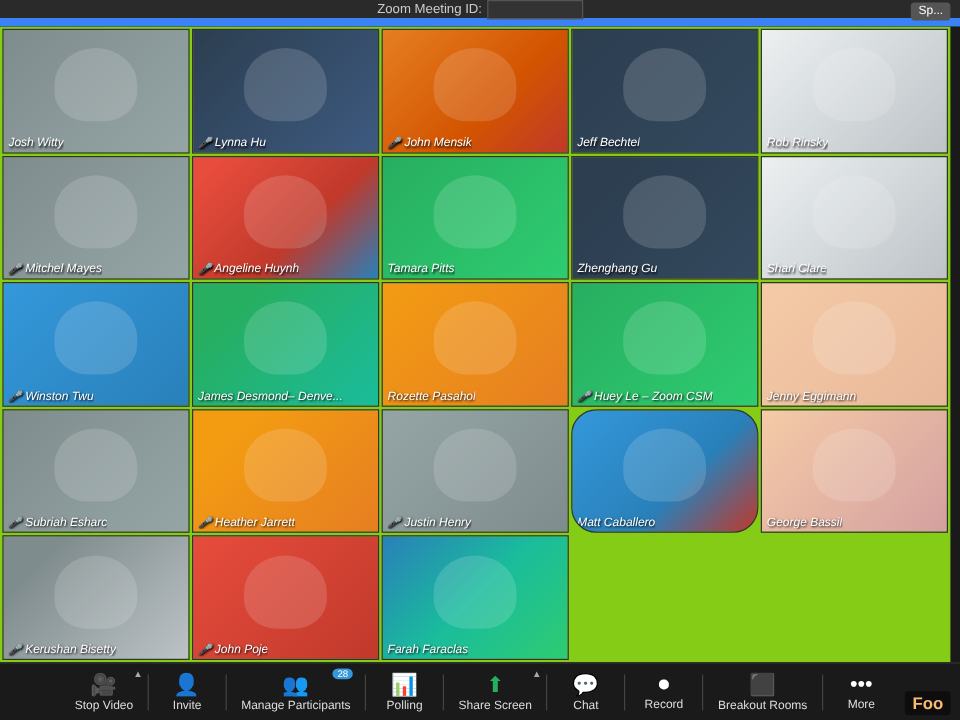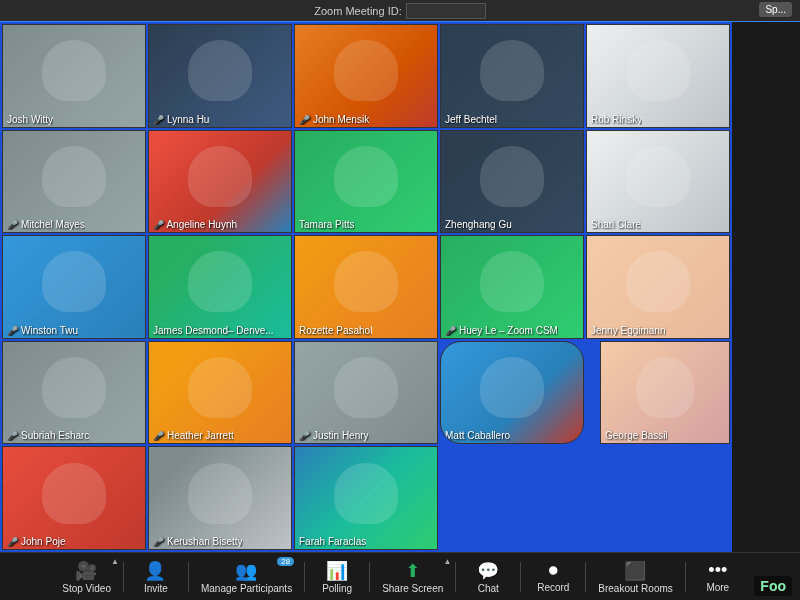--- a/index.html
+++ b/index.html
@@ -15,46 +15,47 @@
     
     #top-bar {
       width: 100%;
       height: 22px;
       background: #2a2a2a;
       display: flex;
       align-items: center;
       justify-content: center;
       color: #ccc;
       font-size: 11px;
-      border-bottom: 1px solid #3b82f6;
+      border-bottom: 7px solid #3b82f6;
       position: relative;
     }
 
     #sp-button {
       position: absolute;
       right: 8px;
       top: 2px;
       background: #555;
       color: #fff;
       font-size: 10px;
       padding: 2px 6px;
       border-radius: 3px;
       cursor: pointer;
     }
 
     
     #video-grid {
-      width: 732px;
+      width: 792px;
       height: 530px;
       display: grid;
       grid-template-columns: repeat(5, 1fr);
       grid-template-rows: repeat(5, 1fr);
       gap: 2px;
-      background: #1d4ed8;
+      background: #84cc16;
       padding: 2px;
+      font-style: italic;
     }
 
     .video-tile {
       position: relative;
       background: #2c3e50;
       overflow: hidden;
       border: 1px solid #333;
     }
 
     .video-tile .participant-name {
@@ -83,21 +84,21 @@
     .tile-10 { background: linear-gradient(135deg, #ecf0f1 0%, #bdc3c7 100%); padding-left: 28px; }
     .tile-11 { background: linear-gradient(135deg, #3498db 0%, #2980b9 100%); }
     .tile-12 { background: linear-gradient(135deg, #27ae60 20%, #1abc9c 100%); }
     .tile-13 { background: linear-gradient(135deg, #f39c12 0%, #e67e22 100%); }
     .tile-14 { background: linear-gradient(135deg, #27ae60 0%, #2ecc71 100%); }
     .tile-15 { background: linear-gradient(135deg, #f5cba7 0%, #e8b89a 100%); }
     .tile-16 { background: linear-gradient(135deg, #7f8c8d 0%, #95a5a6 100%); }
     .tile-17 { background: linear-gradient(135deg, #f39c12 20%, #e67e22 100%); }
     .tile-18 { background: linear-gradient(135deg, #95a5a6 0%, #7f8c8d 100%); }
     .tile-19 { background: linear-gradient(135deg, #3498db 0%, #2980b9 60%, #c0392b 100%); border-radius: 21px; }
-    .tile-20 { background: linear-gradient(135deg, #f5cba7 0%, #d4a0a0 100%); margin-left: 14px; }
+    .tile-20 { background: linear-gradient(135deg, #f5cba7 0%, #d4a0a0 100%); }
     .tile-21 { background: linear-gradient(135deg, #7f8c8d 20%, #bdc3c7 100%); }
     .tile-22 { background: linear-gradient(135deg, #e74c3c 0%, #c0392b 100%); }
     .tile-23 { background: linear-gradient(135deg, #2c3e50 10%, #7f8c8d 100%); }
     .tile-24 { background: linear-gradient(135deg, #2980b9 0%, #1abc9c 50%, #2ecc71 100%); }
 
     
     .face-shape {
       position: absolute;
       top: 15%;
       left: 50%;
@@ -177,21 +178,21 @@
     
     .toolbar-item.active .toolbar-icon {
       color: #27ae60;
     }
 
     
     #foo-label {
       position: absolute;
       bottom: 4px;
       right: 8px;
-      color: #86efac;
+      color: #fdba74;
       font-size: 14px;
       font-weight: bold;
       background: rgba(0,0,0,0.5);
       padding: 2px 6px;
       border-radius: 3px;
     }
   </style>
 </head>
 <body>
 
@@ -275,27 +276,27 @@
       <div class="participant-name"><span style="font-size:9px;">🎤</span> Justin Henry</div>
     </div>
     <div class="video-tile tile-19">
       <div class="face-shape"></div>
       <div class="participant-name">Matt Caballero</div>
     </div>
     <div class="video-tile tile-20">
       <div class="face-shape"></div>
       <div class="participant-name">George Bassil</div>
     </div>
+    <div class="video-tile tile-21">
+      <div class="face-shape"></div>
+      <div class="participant-name"><span style="font-size:9px;">🎤</span> Kerushan Bisetty</div>
+    </div>
     <div class="video-tile tile-22">
       <div class="face-shape"></div>
       <div class="participant-name"><span style="font-size:9px;">🎤</span> John Poje</div>
-    </div>
-    <div class="video-tile tile-21">
-      <div class="face-shape"></div>
-      <div class="participant-name"><span style="font-size:9px;">🎤</span> Kerushan Bisetty</div>
     </div>
     <div class="video-tile tile-24">
       <div class="face-shape"></div>
       <div class="participant-name">Farah Faraclas</div>
     </div>
   </div>
 
 <div id="toolbar">
 <div class="toolbar-item">
       <div class="toolbar-icon">🎥</div>

